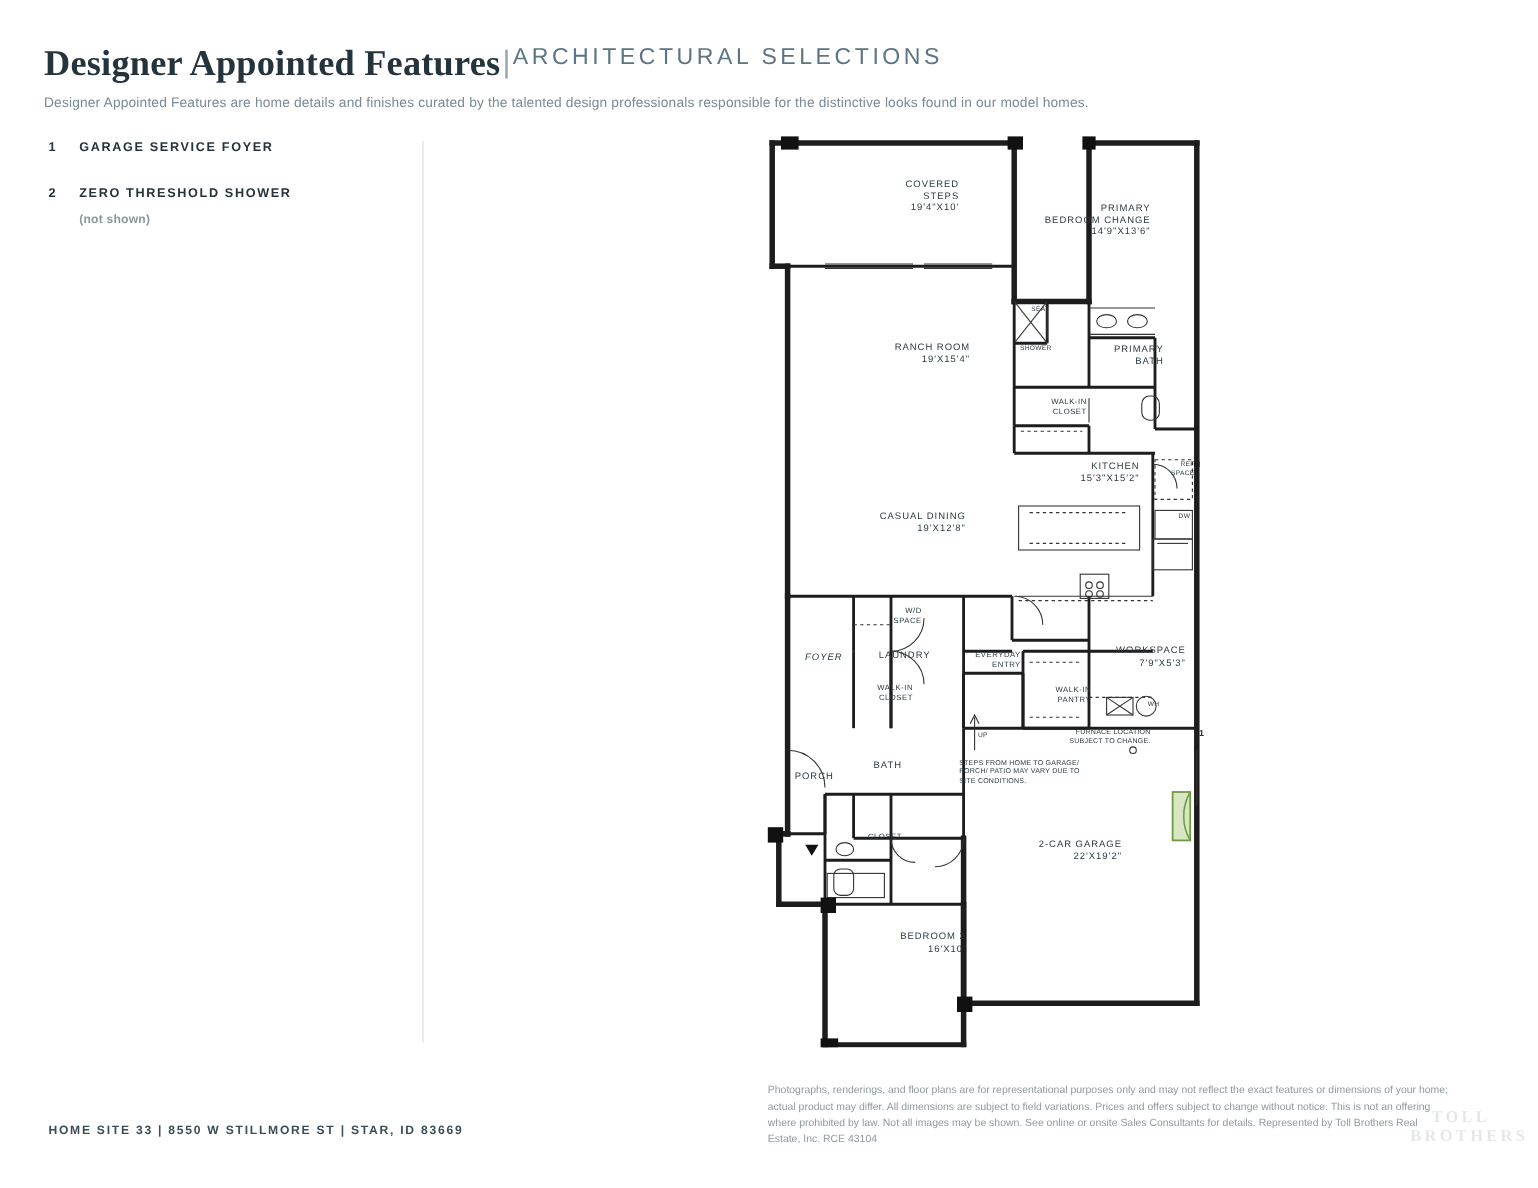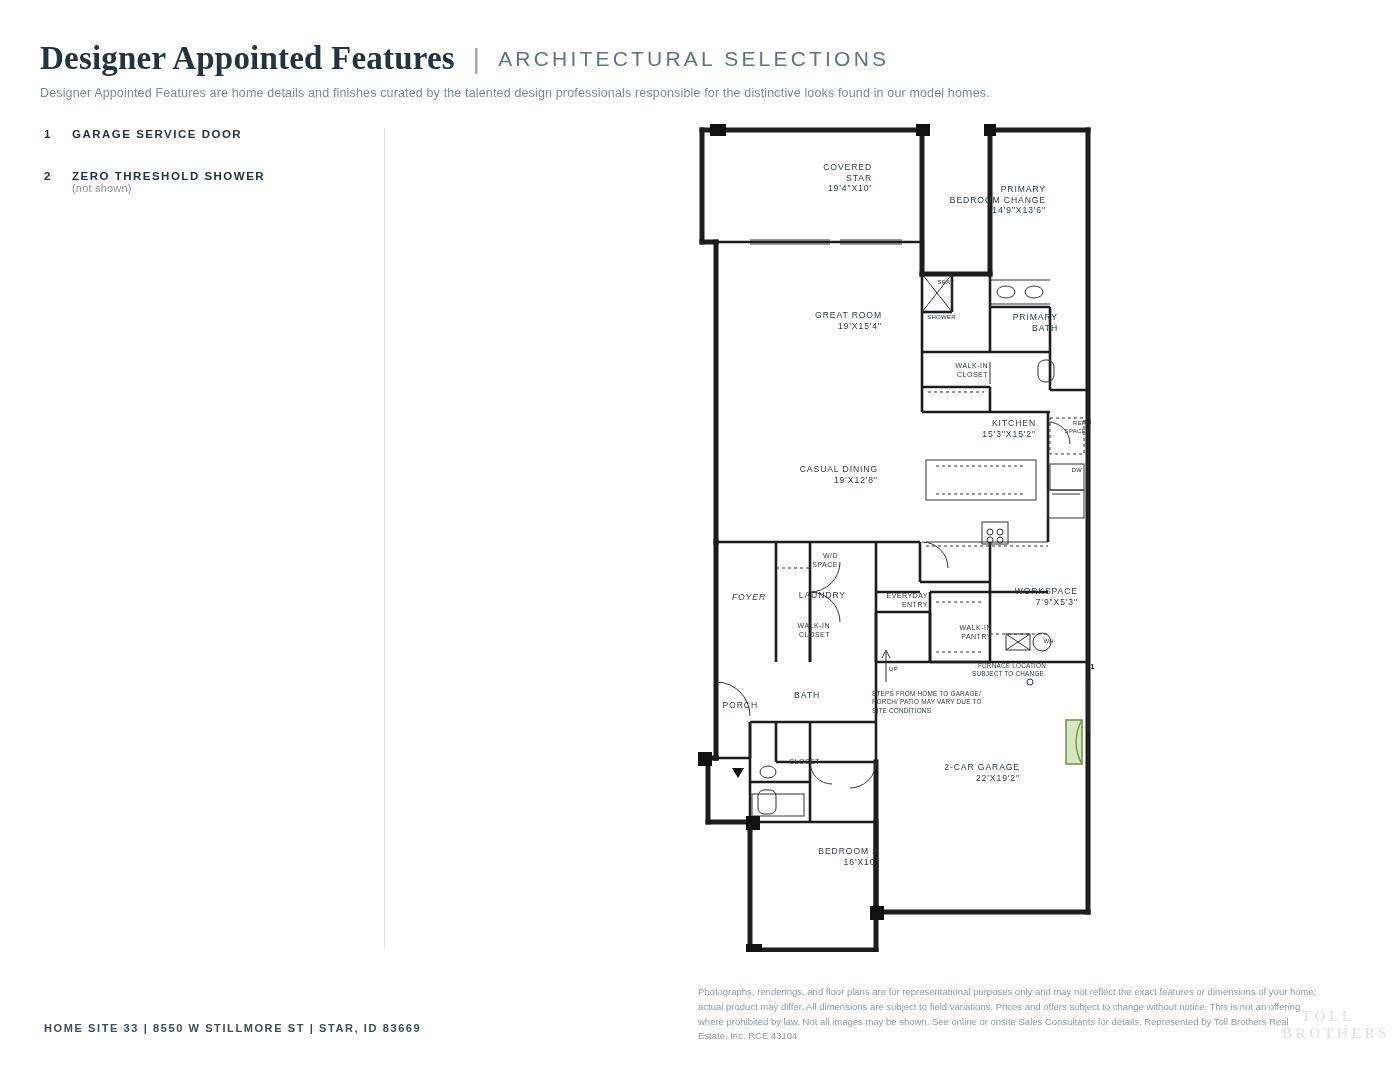--- a/index.html
+++ b/index.html
@@ -5,21 +5,21 @@
   html,body{margin:0;padding:0;}
   body{
     width:1398px;height:1080px;background:#ffffff;
     font-family:"Liberation Sans", sans-serif;
     color:#2b3a42;position:relative;overflow:hidden;
   }
   .page{position:absolute;inset:0;}
 
   
   .header{position:absolute;left:40px;top:40px;width:1320px;}
-  .title-row{display:flex;align-items:center;gap:18px;}
+  .title-row{display:flex;align-items:flex-start;gap:2px;}
   .title-main{
     font-family:"Liberation Serif", serif;
     font-size:33px;font-weight:700;color:#24333c;letter-spacing:.2px;
   }
   .title-divider{font-size:28px;color:#9aa7ad;font-weight:300;}
   .title-sub{
     font-size:21px;font-weight:400;color:#5d7481;letter-spacing:3.2px;
   }
   .subtitle{
     margin-top:9px;font-size:12.5px;color:#7b8a92;letter-spacing:.15px;
@@ -27,21 +27,21 @@
   }
 
   
   .legend{position:absolute;left:44px;top:128px;width:320px;}
   .legend-item{display:flex;gap:14px;margin-bottom:30px;}
   .legend-num{
     font-size:11.5px;font-weight:700;color:#24333c;width:14px;flex:0 0 14px;
     letter-spacing:.5px;
   }
   .legend-text{font-size:11.5px;font-weight:700;letter-spacing:1.5px;color:#24333c;}
-  .legend-note{font-size:11px;font-weight:400;letter-spacing:.2px;color:#8a979e;margin-top:0;}
+  .legend-note{font-size:11px;font-weight:700;letter-spacing:.2px;color:#8a979e;margin-top:12px;}
 
   .vline{position:absolute;left:384px;top:128px;width:1px;height:820px;background:#d8dcde;}
 
   
   .footer-left{position:absolute;left:44px;bottom:42px;font-size:11px;font-weight:700;
     letter-spacing:1.6px;color:#3c4d57;line-height:1.85;}
   .footer-right{position:absolute;left:698px;bottom:36px;width:620px;font-size:9.5px;
     color:#8e9aa1;line-height:1.55;}
 
   .watermark{position:absolute;right:24px;bottom:28px;width:92px;height:58px;
@@ -72,21 +72,21 @@
       <div class="title-divider">|</div>
       <div class="title-sub">ARCHITECTURAL SELECTIONS</div>
     </div>
     <div class="subtitle">Designer Appointed Features are home details and finishes curated by the talented design professionals responsible for the distinctive looks found in our model homes.</div>
   </div>
 
   <div class="legend">
     <div class="legend-item">
       <div class="legend-num">1</div>
       <div>
-        <div class="legend-text">GARAGE SERVICE DOOR</div>
+        <div class="legend-text">GARAGE SERVICE FOYER</div>
       </div>
     </div>
     <div class="legend-item">
       <div class="legend-num">2</div>
       <div>
         <div class="legend-text">ZERO THRESHOLD SHOWER</div>
         <div class="legend-note">(not shown)</div>
       </div>
     </div>
   </div>
@@ -259,32 +259,32 @@
 
         <g>
           <rect x="376" y="598" width="16" height="44" fill="#d8e6c2" stroke="#6e9a46" stroke-width="1.6"></rect>
           <path d="M392 598 A44 44 0 0 0 392 642" fill="none" stroke="#6e9a46" stroke-width="1.4"></path>
         </g>
       </g>
     </svg>
 
     <div class="lbl" style="left:62px;top:40px;width:120px;">
       <b>COVERED</b>
-      <b>STAR</b>
+      <b>STEPS</b>
       <b>19'4"X10'</b>
     </div>
 
     <div class="lbl" style="left:244px;top:62px;width:112px;">
       <b>PRIMARY</b>
       <b>BEDROOM CHANGE</b>
       <b>14'9"X13'6"</b>
     </div>
 
     <div class="lbl" style="left:52px;top:188px;width:140px;">
-      <b>GREAT ROOM</b>
+      <b>RANCH ROOM</b>
       <b>19'X15'4"</b>
     </div>
 
     <div class="lbl xs" style="left:226px;top:157px;width:38px;">SEAT</div>
     <div class="lbl xs" style="left:222px;top:192px;width:44px;">SHOWER</div>
 
     <div class="lbl" style="left:292px;top:190px;width:76px;">
       <b>PRIMARY</b>
       <b>BATH</b>
     </div>

